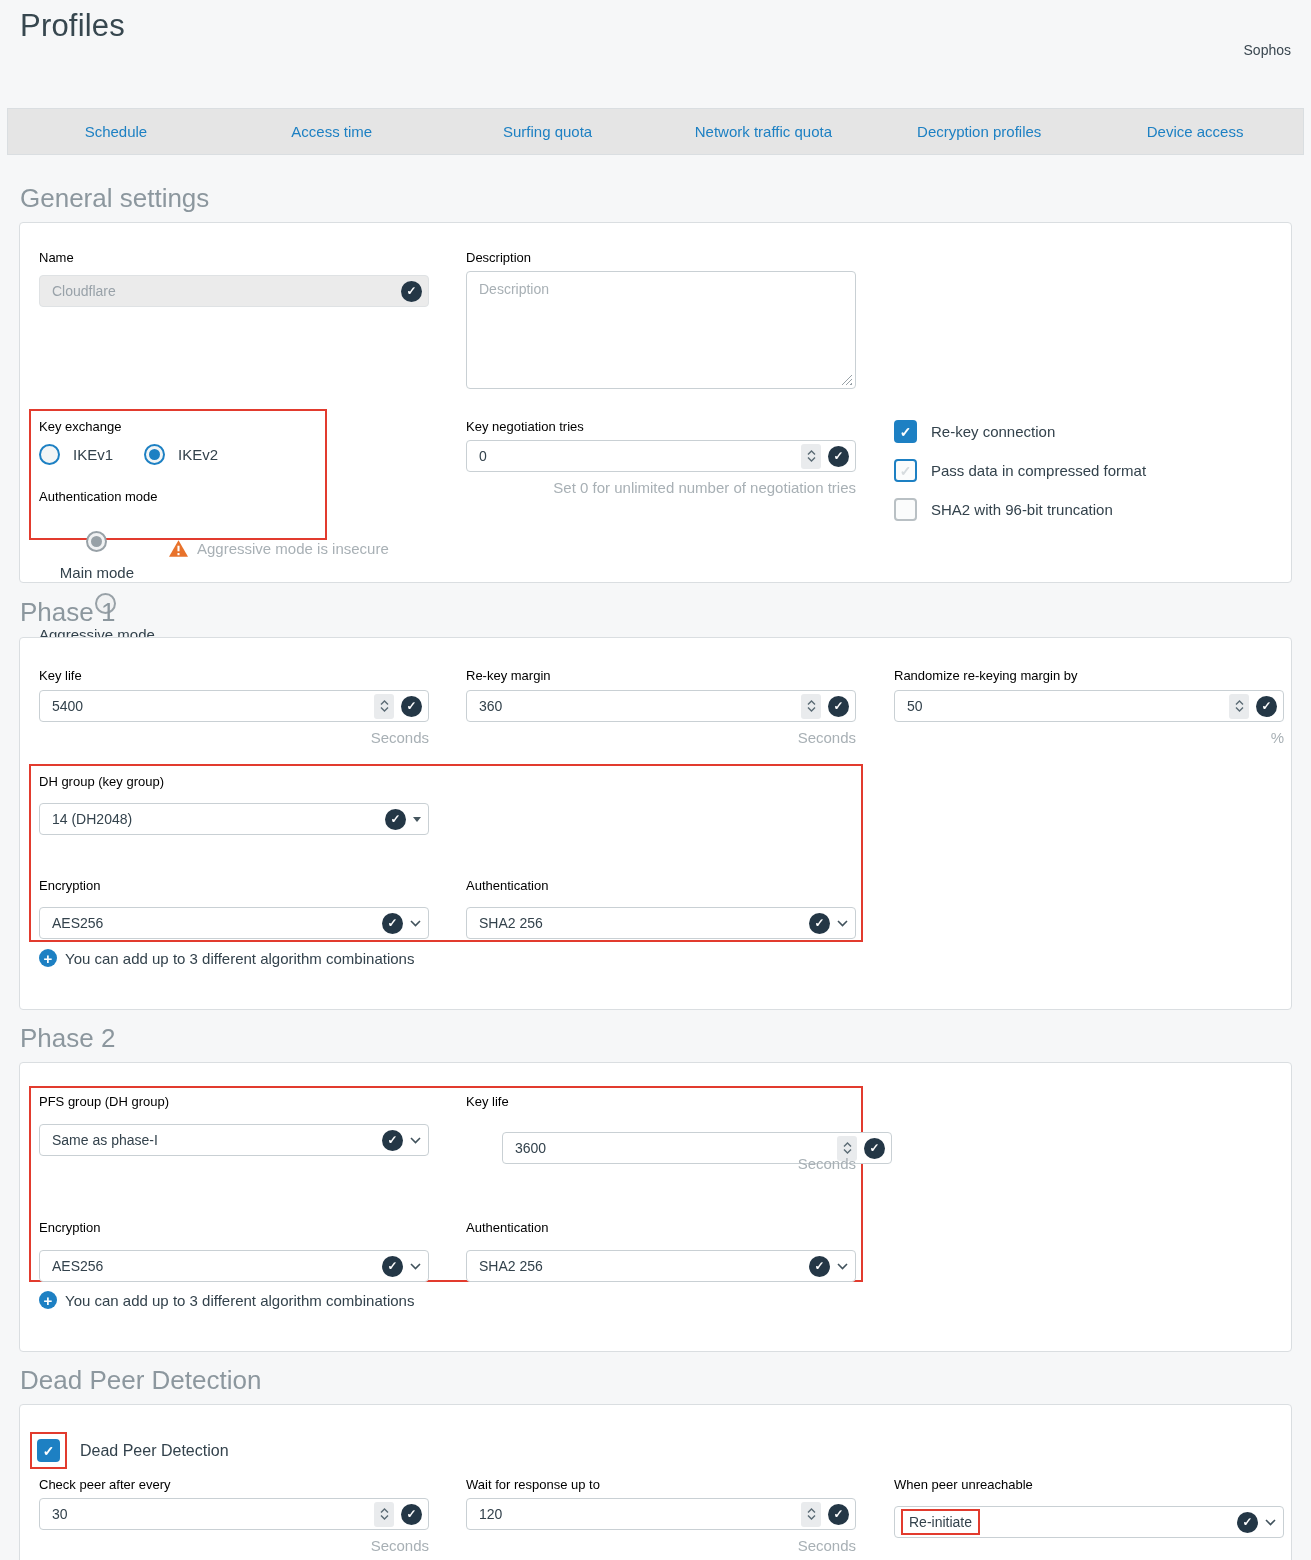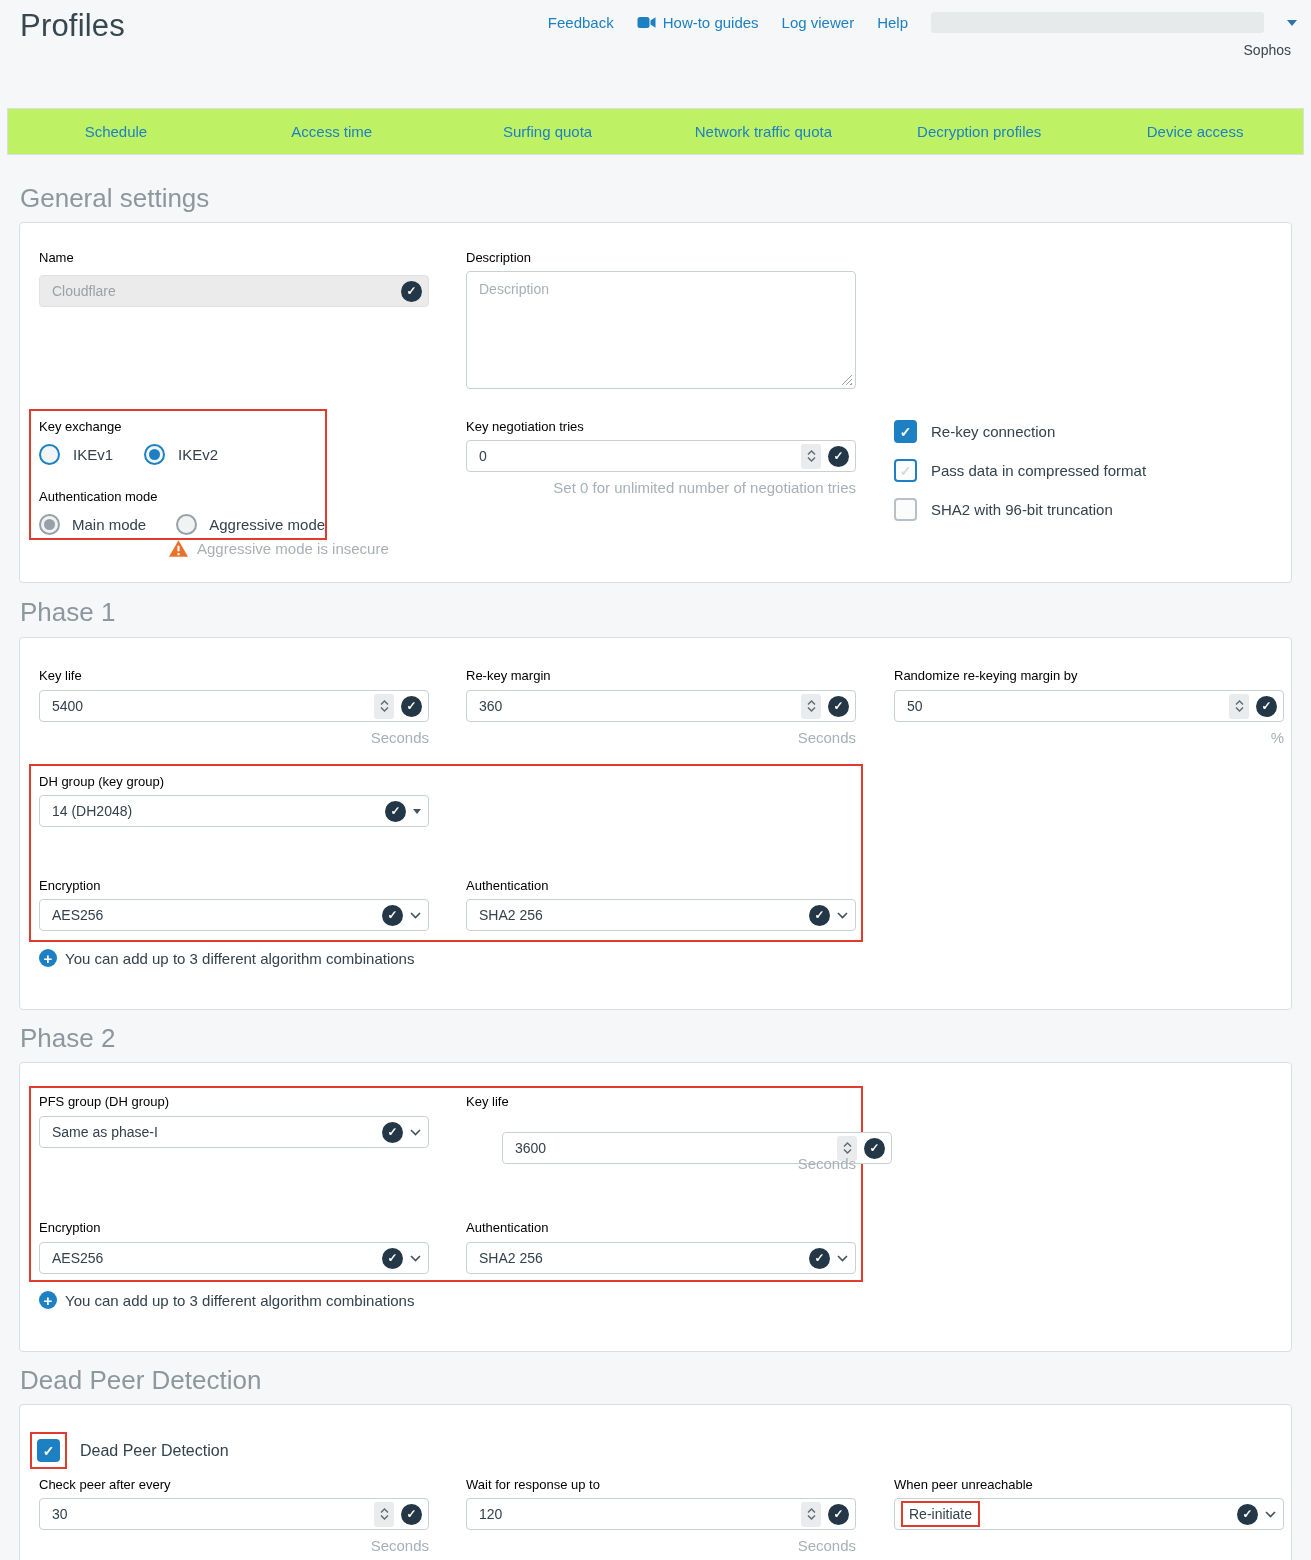--- a/index.html
+++ b/index.html
@@ -22,21 +22,21 @@
     display: flex; align-items: center; gap: 23px;
   }
   .top-link { color: #1d80c3; font-size: 15px; cursor: pointer; display: flex; align-items: center; gap: 7px; }
   .account-pill { width: 333px; height: 21px; background: #e7eaeb; border-radius: 3px; }
   .caret-down { width: 0; height: 0; border-left: 5px solid transparent; border-right: 5px solid transparent; border-top: 6px solid #2e74a8; }
   .brand { position: absolute; right: 20px; top: 42px; font-size: 14px; color: #3a4750; }
 
   
   .tabbar {
     position: absolute; left: 7px; top: 108px; width: 1297px; height: 47px;
-    background: #bef264; border: 1px solid #dadee1; display: flex;
+    background: #e5e5e5; border: 1px solid #dadee1; display: flex;
   }
   .tab {
     flex: 1; display: flex; align-items: center; justify-content: center;
     position: relative; font-size: 15px; color: #1d80c3; cursor: pointer;
   }
   .tab.active { color: #2b3942; font-weight: bold; }
   .tab.active::after { content: ""; position: absolute; left: 0; right: 0; bottom: -1px; height: 3px; background: #1d80c3; }
 
   
   .section-heading { position: absolute; left: 20px; font-size: 26px; font-weight: 400; color: #8c979e; }
@@ -59,21 +59,21 @@
   .controls { position: absolute; right: 7px; top: 0; height: 100%; display: flex; align-items: center; gap: 7px; }
   .stepper {
     width: 20px; height: 25px; background: #e9ebed; border-radius: 3px;
     display: flex; flex-direction: column; align-items: center; justify-content: center; gap: 2px; cursor: pointer;
   }
   .check-circle {
     width: 21px; height: 21px; border-radius: 50%; background: #243746; color: #fff;
     display: flex; align-items: center; justify-content: center;
     font-size: 12px; font-weight: bold; line-height: 1;
   }
-  .selectbox { cursor: pointer; }
+  .selectbox { cursor: pointer; margin-top: 8px; }
   .selectbox .val { flex: 1; }
   .unit, .help { font-size: 15px; color: #a8b0b5; text-align: right; }
 
   
   .annot { border: 2px solid #e23b2e; }
   .annot-inline { display: inline-block; border: 2px solid #e23b2e; padding: 3px 6px; margin-left: -6px; }
 
   
   .radio-row { display: flex; align-items: center; gap: 13px; }
   .radio { width: 21px; height: 21px; border-radius: 50%; border: 2px solid #1d80c3; background: #f2f5f6; position: relative; cursor: pointer; flex: none; }
@@ -114,42 +114,20 @@
   .warn-row { display: flex; align-items: center; gap: 9px; font-size: 15px; color: #a8b0b5; }
   .caret-small { width: 0; height: 0; border-left: 4px solid transparent; border-right: 4px solid transparent; border-top: 5px solid #46565f; }
 </style>
 </head>
 <body>
 
 <div class="page">
 
   <div class="page-title">Profiles</div>
 
-  <div class="top-links">
-    <span class="top-link">
-        <span>Feedback</span>
-      </span>
-    <span class="top-link">
-      <span style="display:inline-flex;">
-        <svg width="19" height="13" viewBox="0 0 19 13">
-            <rect x="0.5" y="1" width="12" height="11" rx="2.5" fill="#1d80c3"></rect>
-            <path d="M13.5 4.5L18.5 1.2V11.8L13.5 8.5Z" fill="#1d80c3"></path>
-          </svg>
-      </span>
-      <span>How-to guides</span>
-    </span>
-    <span class="top-link">
-        <span>Log viewer</span>
-      </span>
-    <span class="top-link">
-        <span>Help</span>
-      </span>
-    <span class="account-pill"></span>
-    <span class="caret-down"></span>
-  </div>
   <div class="brand">Sophos</div>
 
   <div class="tabbar">
     <div class="tab">Schedule</div>
     <div class="tab">Access time</div>
     <div class="tab">Surfing quota</div>
     <div class="tab">Network traffic quota</div>
     <div class="tab">Decryption profiles</div>
     <div class="tab">Device access</div>
   </div>
@@ -174,21 +152,21 @@
 
     <div class="annot" style="left:9px; top:186px; width:298px; height:131px;"></div>
     <div class="flabel" style="left:19px; top:196px;">Key exchange</div>
     <div class="radio-row" style="left:19px; top:221px; gap:13px;">
       <span class="radio"></span>
       <span class="radio-label">IKEv1</span>
       <span class="radio sel" style="margin-left:18px;"></span>
       <span class="radio-label">IKEv2</span>
     </div>
     <div class="flabel" style="left:19px; top:266px;">Authentication mode</div>
-    <div class="radio-row" style="left:19px; top:291px; gap:12px;">
+    <div class="radio-row" style="left:19px; top:308px; gap:12px;flex-direction:column;">
       <span class="radio dis sel"></span>
       <span class="radio-label">Main mode</span>
       <span class="radio dis" style="margin-left:18px;"></span>
       <span class="radio-label">Aggressive mode</span>
     </div>
     <div class="warn-row" style="left:149px; top:317px;">
       <span style="display:inline-flex;">
         <svg width="19" height="17" viewBox="0 0 24 21">
             <path d="M12 0L24 21H0Z" fill="#e8722b"></path>
             <rect x="10.7" y="7" width="2.6" height="7" fill="#fff"></rect>

